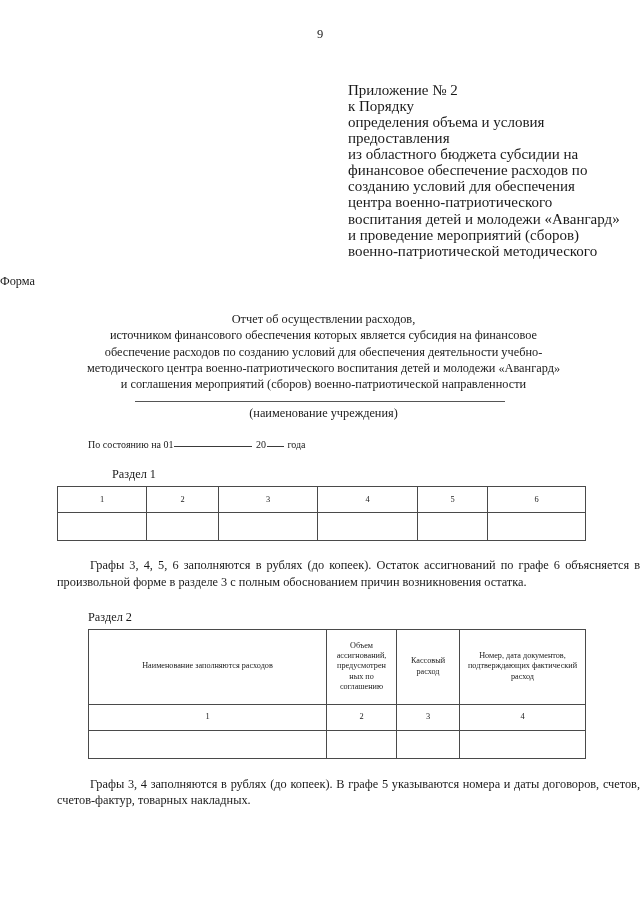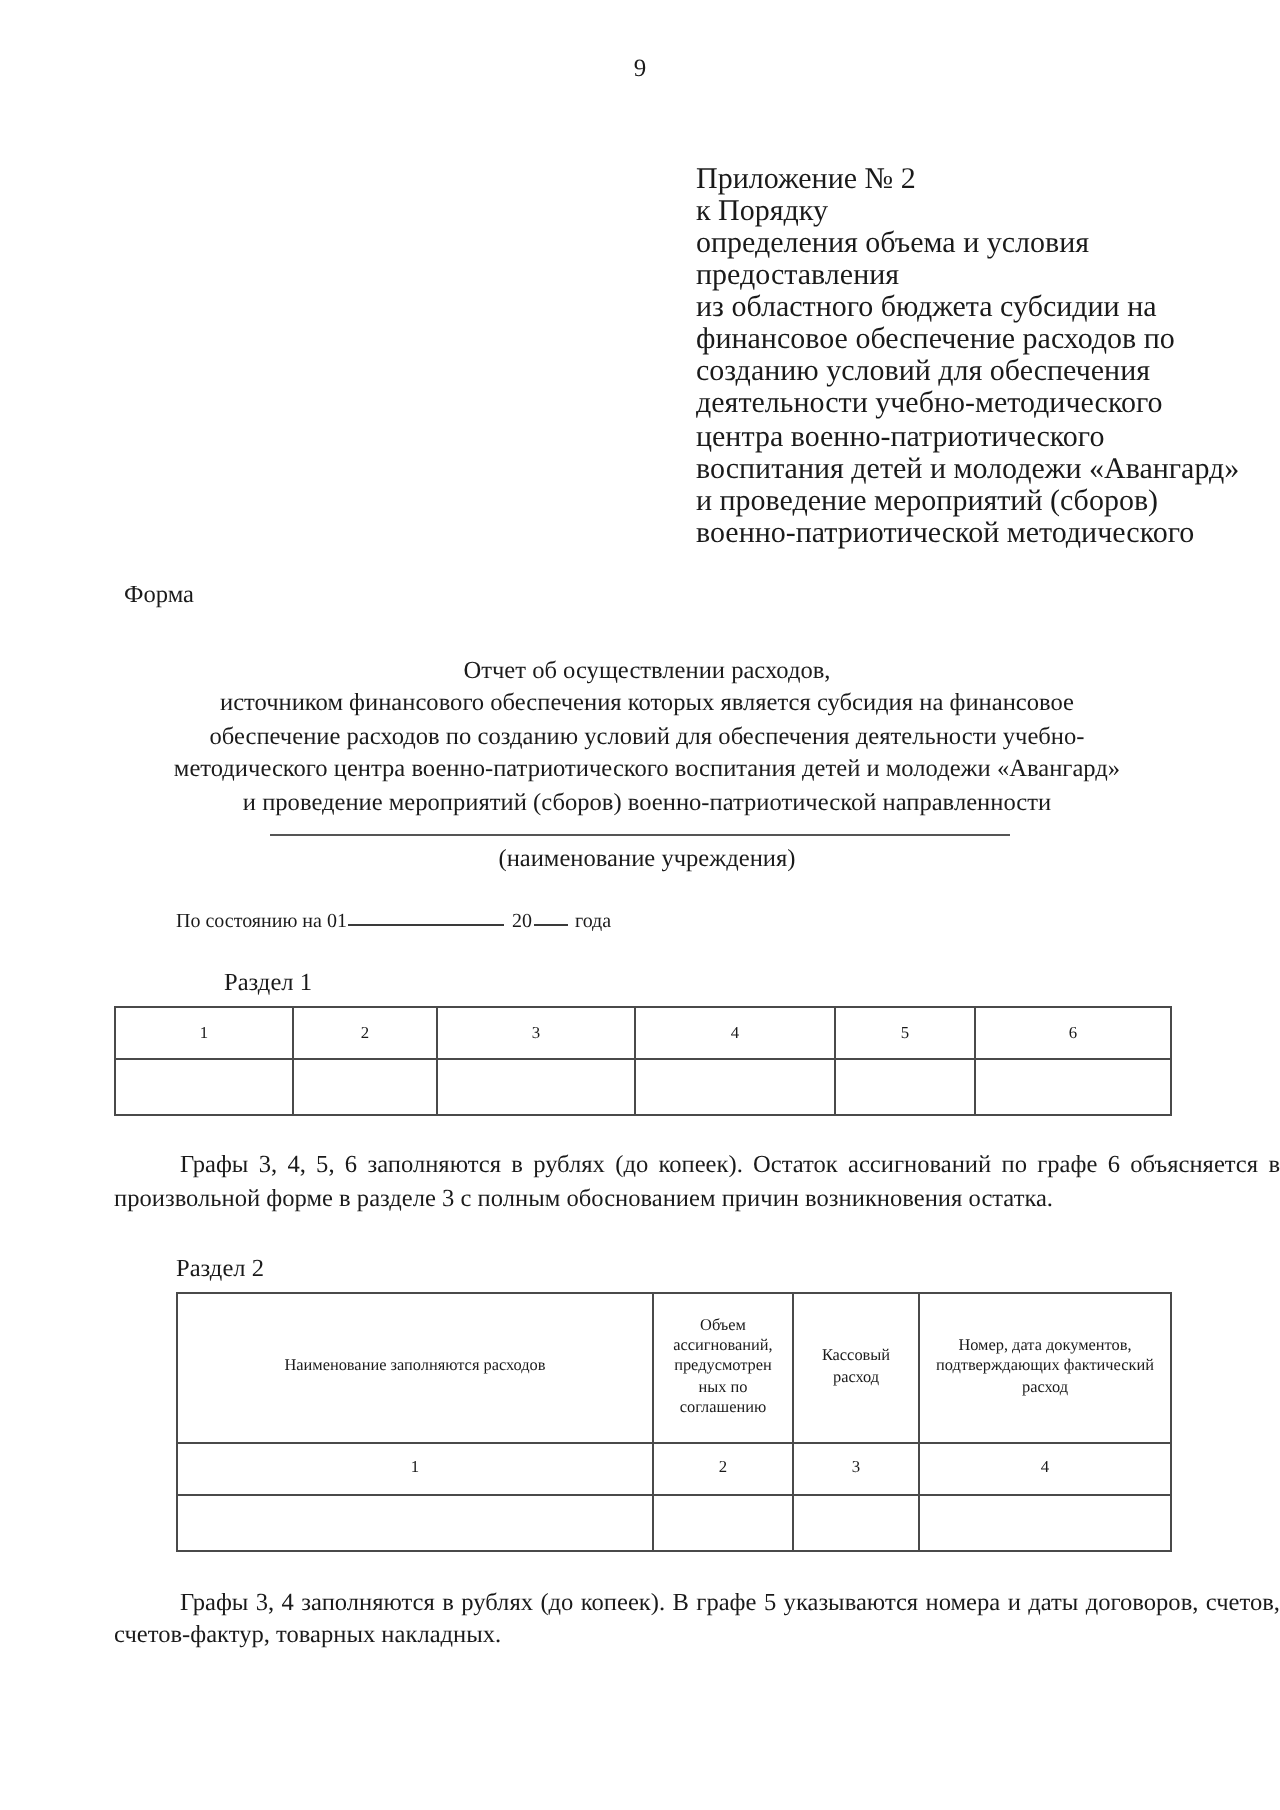--- a/index.html
+++ b/index.html
@@ -39,21 +39,20 @@
     font-size: 15px;
     line-height: 16.1px;
   }
   .appendix-block .ln {
     white-space: pre-wrap;
   }
 
   
   .forma {
     margin-top: 15px;
-    margin-left: 62px;
     font-size: 12.3px;
     line-height: 15px;
   }
 
   
   .doc-title {
     margin-top: 22px;
     margin-left: 52px;
     margin-right: 45px;
     text-align: center;
@@ -172,35 +171,34 @@
   <div class="page-number">9</div>
 
   <div class="appendix-block">
     <div class="ln">Приложение № 2</div>
     <div class="ln">к Порядку</div>
     <div class="ln">определения объема и условия</div>
     <div class="ln">предоставления</div>
     <div class="ln">из областного бюджета субсидии на</div>
     <div class="ln">финансовое обеспечение расходов по</div>
     <div class="ln">созданию условий для обеспечения</div>
-    <div class="ln">деятельности учебно-методического</div>
     <div class="ln">центра военно-патриотического</div>
     <div class="ln">воспитания детей и молодежи «Авангард»</div>
     <div class="ln">и проведение мероприятий (сборов)</div>
     <div class="ln">военно-патриотической методического</div>
   </div>
 
   <div class="forma">Форма</div>
 
   <div class="doc-title">
     <div>Отчет об осуществлении расходов,</div>
     <div>источником финансового обеспечения которых является субсидия на финансовое</div>
     <div>обеспечение расходов по созданию условий для обеспечения деятельности учебно-</div>
     <div>методического центра военно-патриотического воспитания детей и молодежи «Авангард»</div>
-    <div>и проведение мероприятий (сборов) военно-патриотической направленности</div>
+    <div>и соглашения мероприятий (сборов) военно-патриотической направленности</div>
   </div>
 
   <div class="inst-rule-wrap">
     <div class="inst-rule"></div>
   </div>
   <div class="inst-caption">(наименование учреждения)</div>
 
   <div class="status-line">
     <span>По состоянию на 01</span><span class="blank-long"></span>
     <span>20</span><span class="blank-short"></span>

